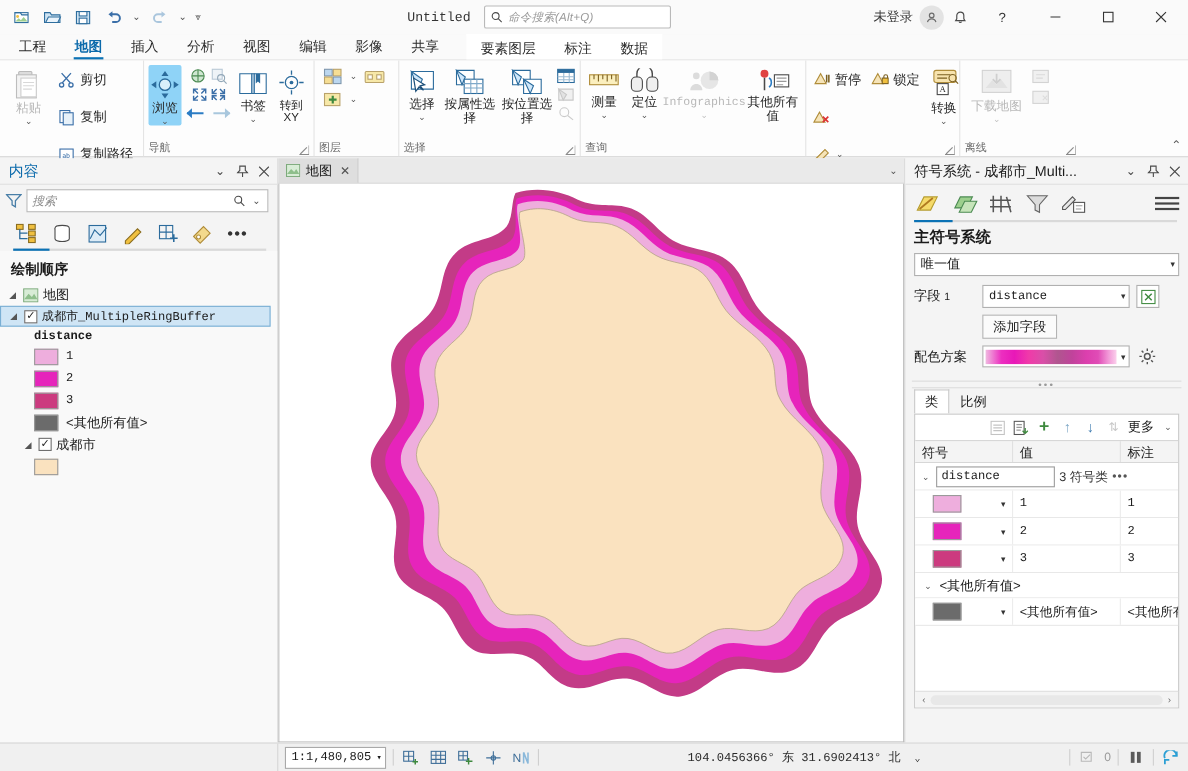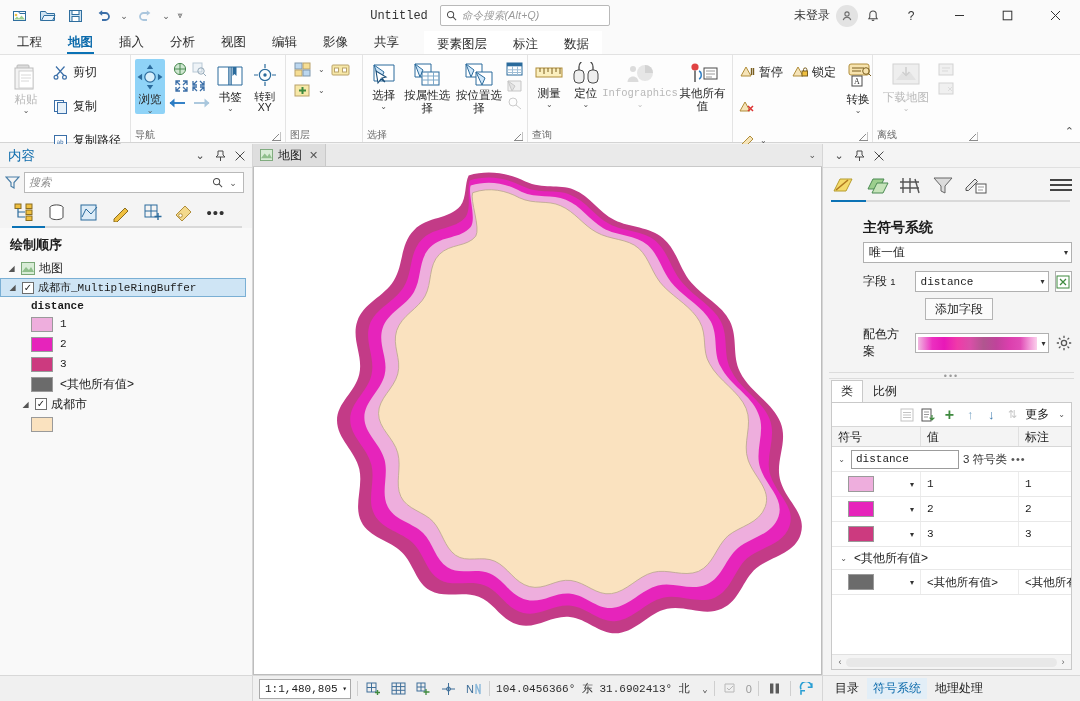--- a/index.html
+++ b/index.html
@@ -152,21 +152,21 @@
 
   
   .sym-pane { width: 258px; border-left: 1px solid #d6d6d6; background: #f4f4f4; }
   .sym-tabsrow { display: flex; align-items: center; padding: 4px 8px 0 6px; gap: 3px; }
   .sym-tab { width: 30px; height: 26px; display: flex; align-items: center; justify-content: center; }
   .sym-hamburger { margin-left: auto; width: 22px; height: 22px; display: flex; flex-direction: column; justify-content: center; gap: 3px; }
   .sym-hamburger i { display: block; height: 2px; background: #444; }
   .sym-rule { height: 2px; margin: 2px 10px 0 8px; background: #d9d9d9; position: relative; }
   .sym-rule::before { content:""; position:absolute; left:0; top:0; width: 35px; height: 2px; background: #0b72b5; }
 
-  .sym-body { padding: 14px 8px 0 8px; margin-left: 32px; }
+  .sym-body { padding: 2px 8px 0 8px; }
   .sym-h { font-size: 14px; font-weight: bold; margin: 3px 0 5px; }
   .field-row { display: flex; align-items: center; margin-bottom: 6px; gap: 6px; }
   .field-lbl { font-size: 12px; width: 56px; }
   .field-lbl .sub { font-size: 9.5px; vertical-align: baseline; }
   .combo {
     flex: 1; height: 21px; border: 1px solid #b0b0b0; background: #fff; display: flex;
     align-items: center; padding: 0 3px 0 5px; font-size: 12px; position: relative;
   }
   .combo .val { flex: 1; overflow: hidden; white-space: nowrap; }
   .combo .val.mono { font-family: "Liberation Mono","DejaVu Sans Mono",monospace; font-size: 11px; }
@@ -926,20 +926,21 @@
                C188,375 186,360 177,350 C168,340 151,338 145,325 C139,312 146,297 142,282
                C138,267 123,258 123,243 C123,228 138,219 142,204 C146,189 136,176 141,161
                C146,146 162,140 169,127 C176,114 172,97 183,86 C194,75 210,79 219,68
                C224,60 213,32 216,25 Z"></path>
         </svg>
       </div>
     </div>
 
     <div class="pane sym-pane">
       <div class="pane-header">
+        <div class="pane-title dark" style="font-size:13px;font-weight:normal">符号系统 - 成都市_Multi...</div>
         <div class="phbtn">⌄</div>
         <div class="phbtn">
           <svg width="11" height="12" viewBox="0 0 11 12">
               <path d="M3 1h5v4l2 2H1l2-2z" fill="none" stroke="#4a4a4a"></path>
               <path d="M5.5 7v4" stroke="#4a4a4a"></path>
             </svg>
         </div>
         <div class="phbtn">
           <svg width="10" height="10" viewBox="0 0 10 10">
               <path d="M0.6 0.6l8.8 8.8M9.4 0.6L0.6 9.4" stroke="#4a4a4a"></path>
@@ -1186,19 +1187,14 @@
       <div class="vsep"></div>
       <span class="sb-ico">
           <svg width="15" height="14" viewBox="0 0 15 14">
             <path d="M12.5 5A5.5 5.5 0 102 7.3" fill="none" stroke="#2b9fd4" stroke-width="1.6"></path>
             <path d="M12.8 1.2v4h-4" fill="none" stroke="#2b9fd4" stroke-width="1.6"></path>
             <path d="M2 12.8v-4h4" fill="none" stroke="#2b9fd4" stroke-width="1.6"></path>
           </svg>
         </span>
     </div>
 
-    <div class="sb-right">
-      <div class="dock-tab">目录</div>
-      <div class="dock-tab active">符号系统</div>
-      <div class="dock-tab">地理处理</div>
-    </div>
   </div>
 </div>
 
 </body></html>

